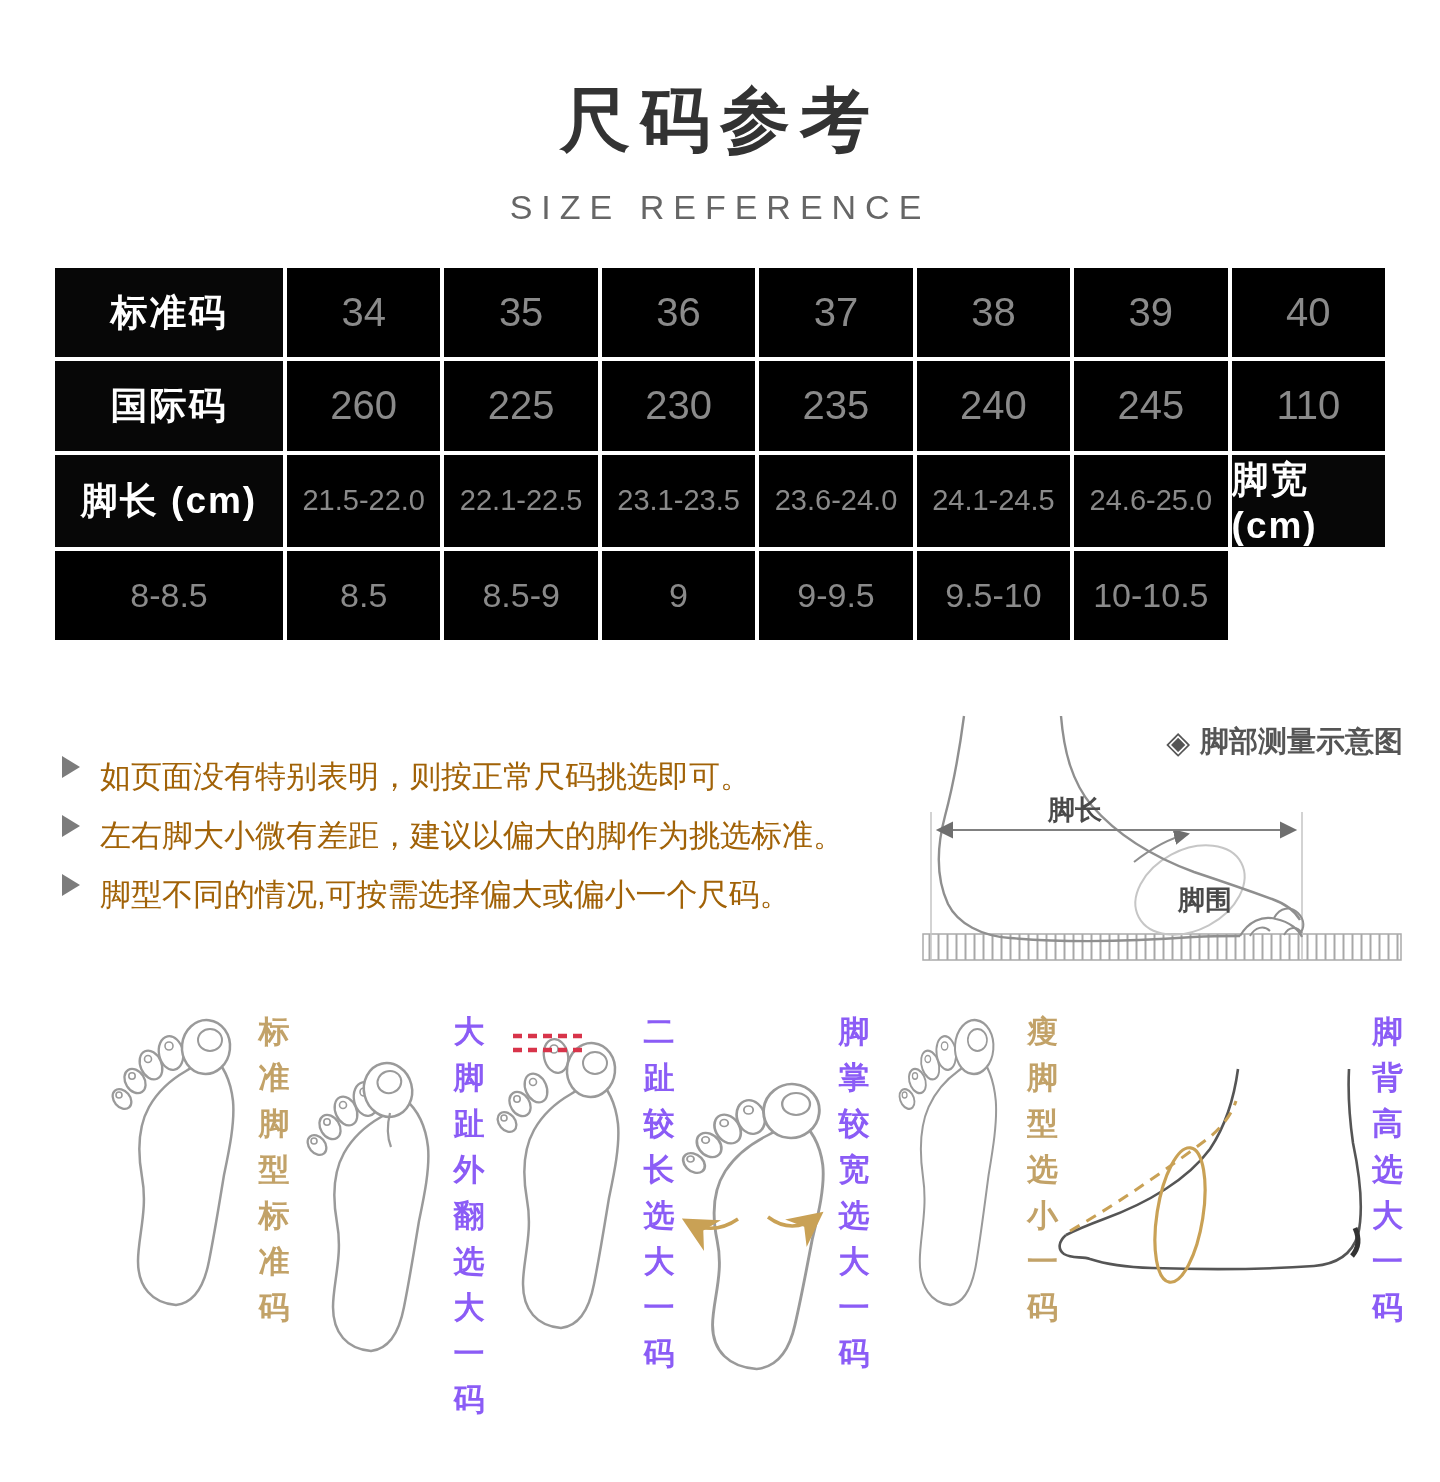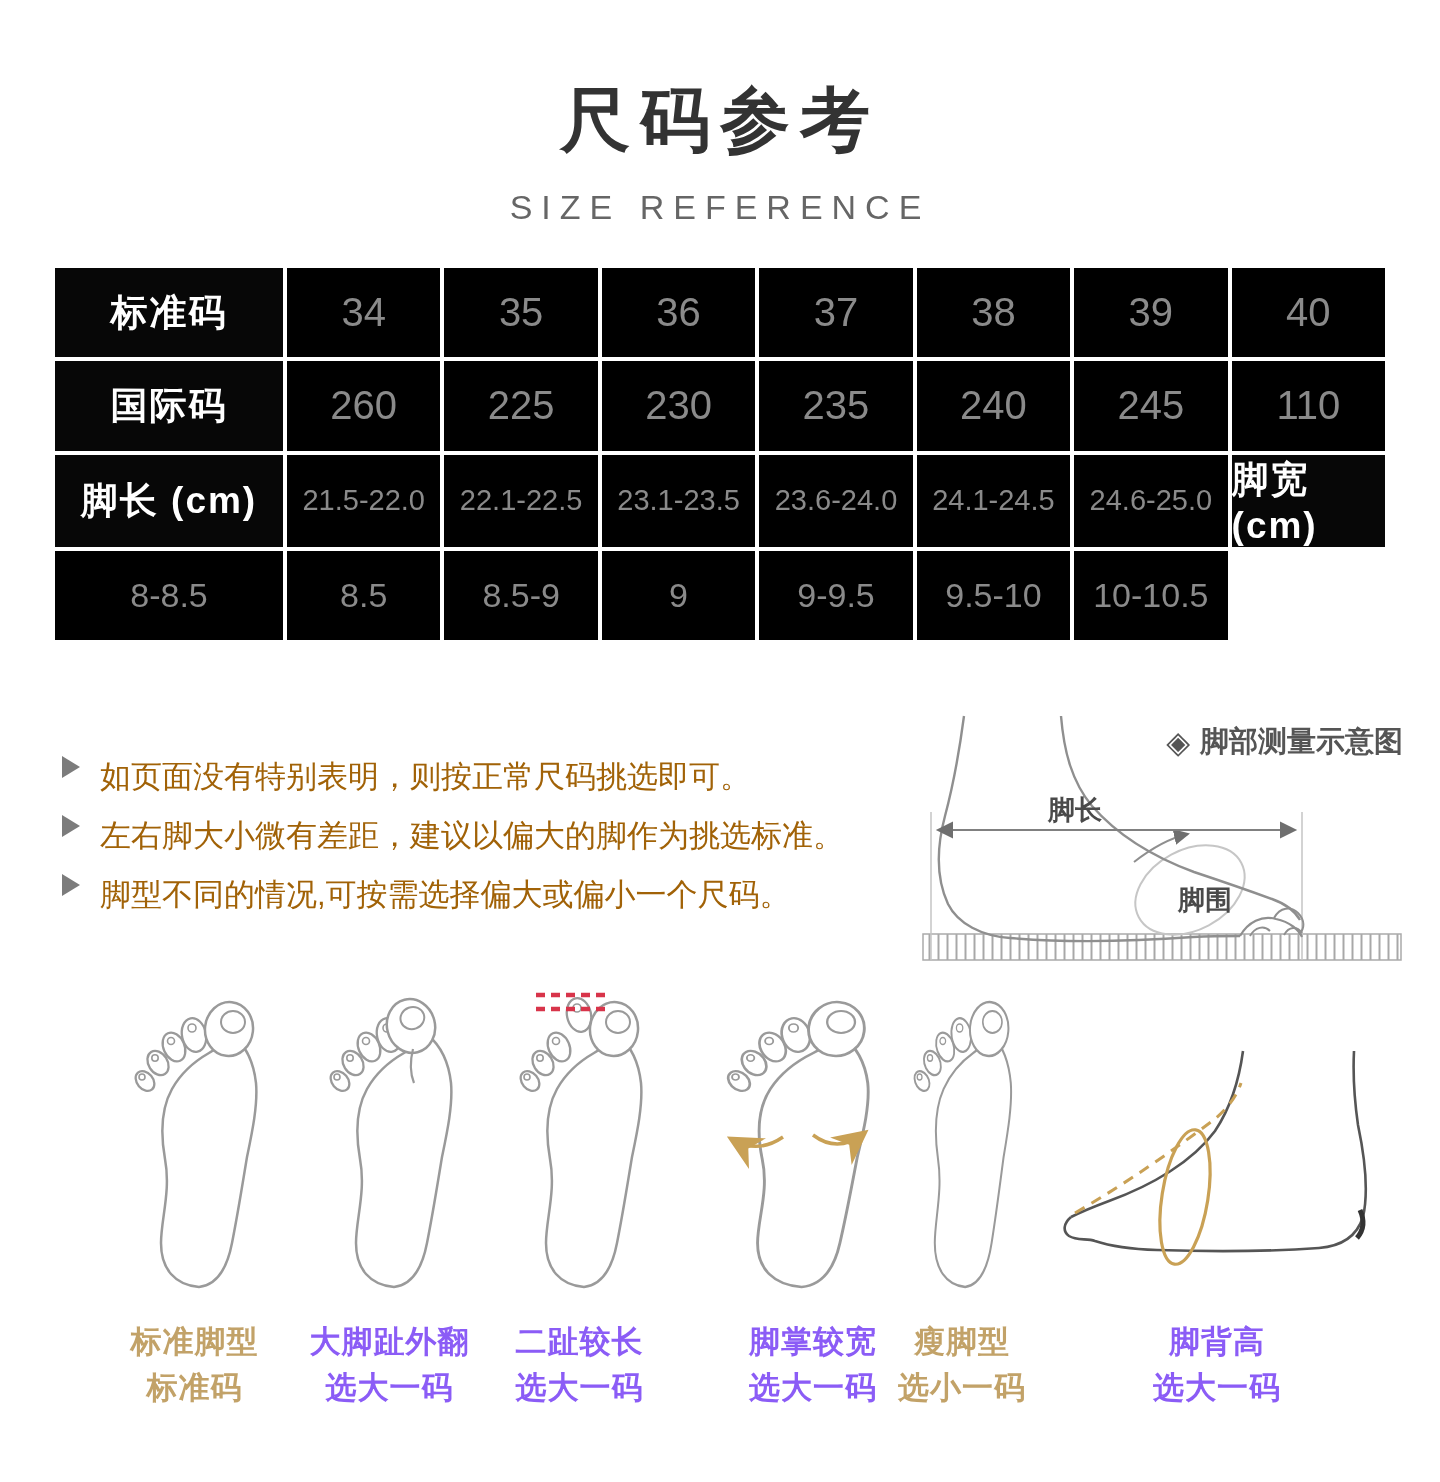--- a/index.html
+++ b/index.html
@@ -37,21 +37,21 @@
          border-top:11px solid transparent; border-bottom:11px solid transparent;
          margin-right:20px; flex:0 0 auto; }
   
   .measure { position:absolute; left:898px; top:710px; width:527px; height:256px; }
   .measure-title { position:absolute; top:12px; right:22px; font-size:29px;
                    font-weight:700; color:#555; display:flex; align-items:center; }
   .measure-title .dia { font-size:31px; margin-right:10px; color:#555; }
   .measure svg { position:absolute; left:0; top:0; }
   
   .feet { position:absolute; left:0; top:985px; width:1440px; height:430px; }
-  .foot-col { position:absolute; top:0; display:flex; flex-direction:column; align-items:center; }
+  .foot-col { position:absolute; top:0; display:flex; flex-direction:row; align-items:center; }
   .fig { height:310px; display:flex; align-items:flex-end; justify-content:center; }
   .foot-label { margin-top:24px; text-align:center; font-size:31px; font-weight:700;
                 color:#8b5cf6; line-height:46px; letter-spacing:1px; }
   .foot-label.gold { color:#c2a268; }
   .defs-holder { position:absolute; width:0; height:0; overflow:hidden; }
 </style>
 </head>
 <body>
 
 <div class="page">

